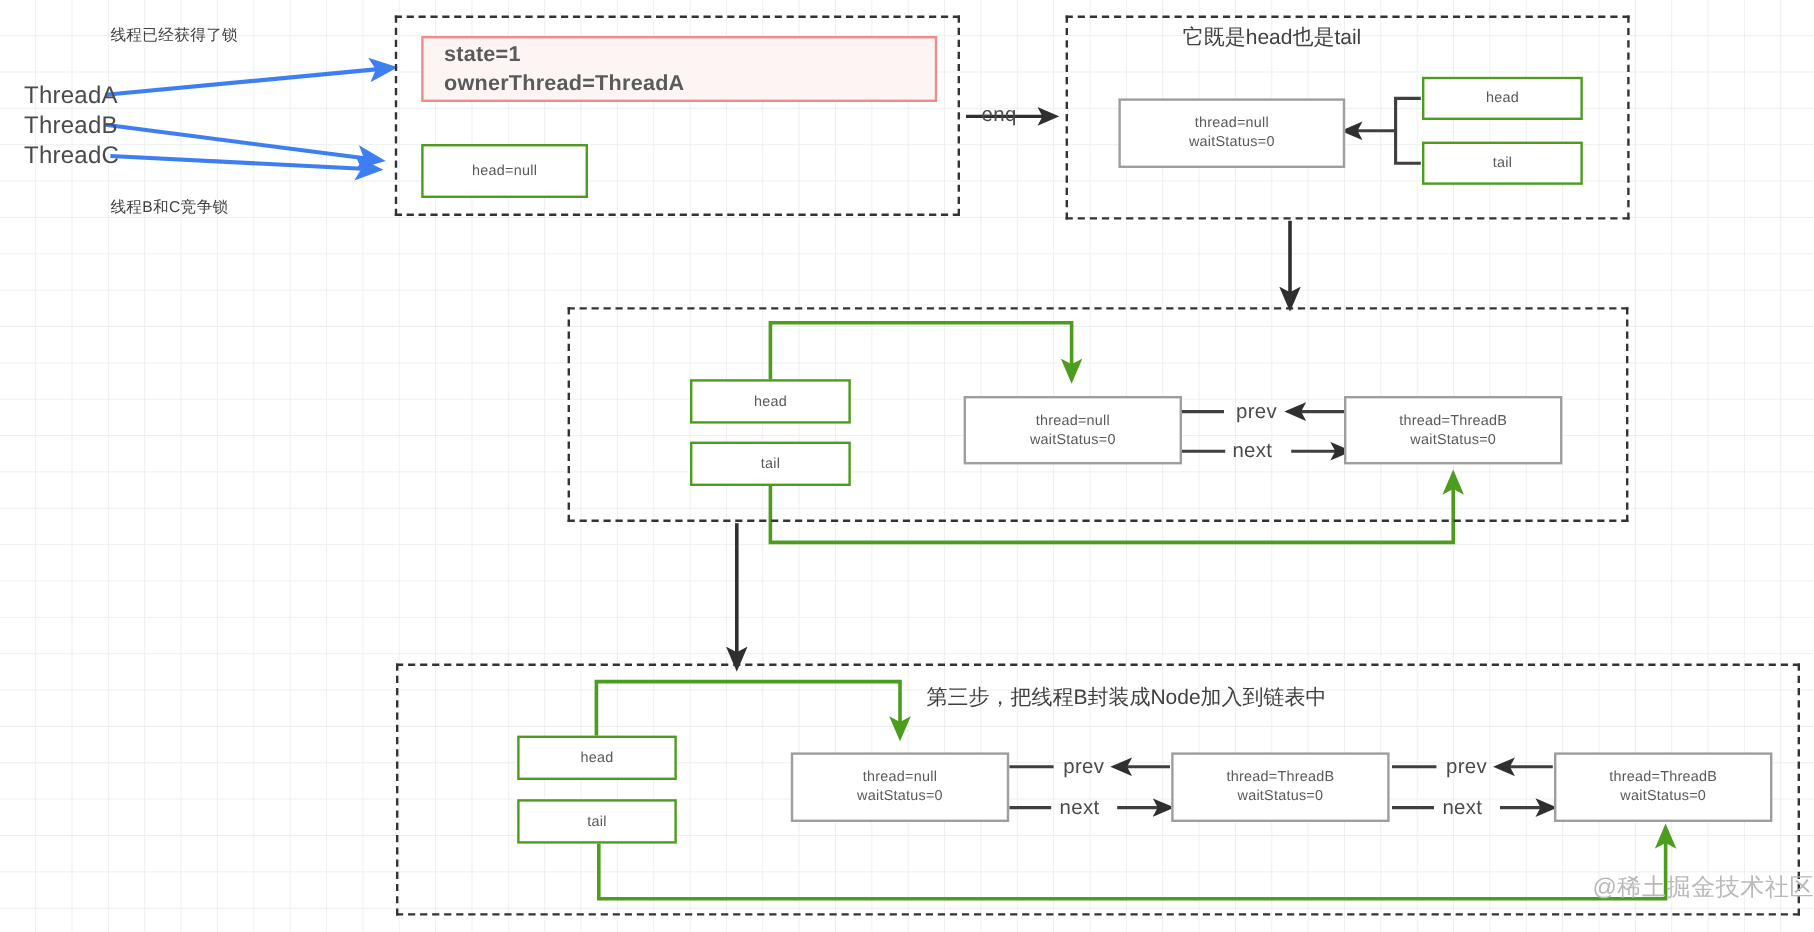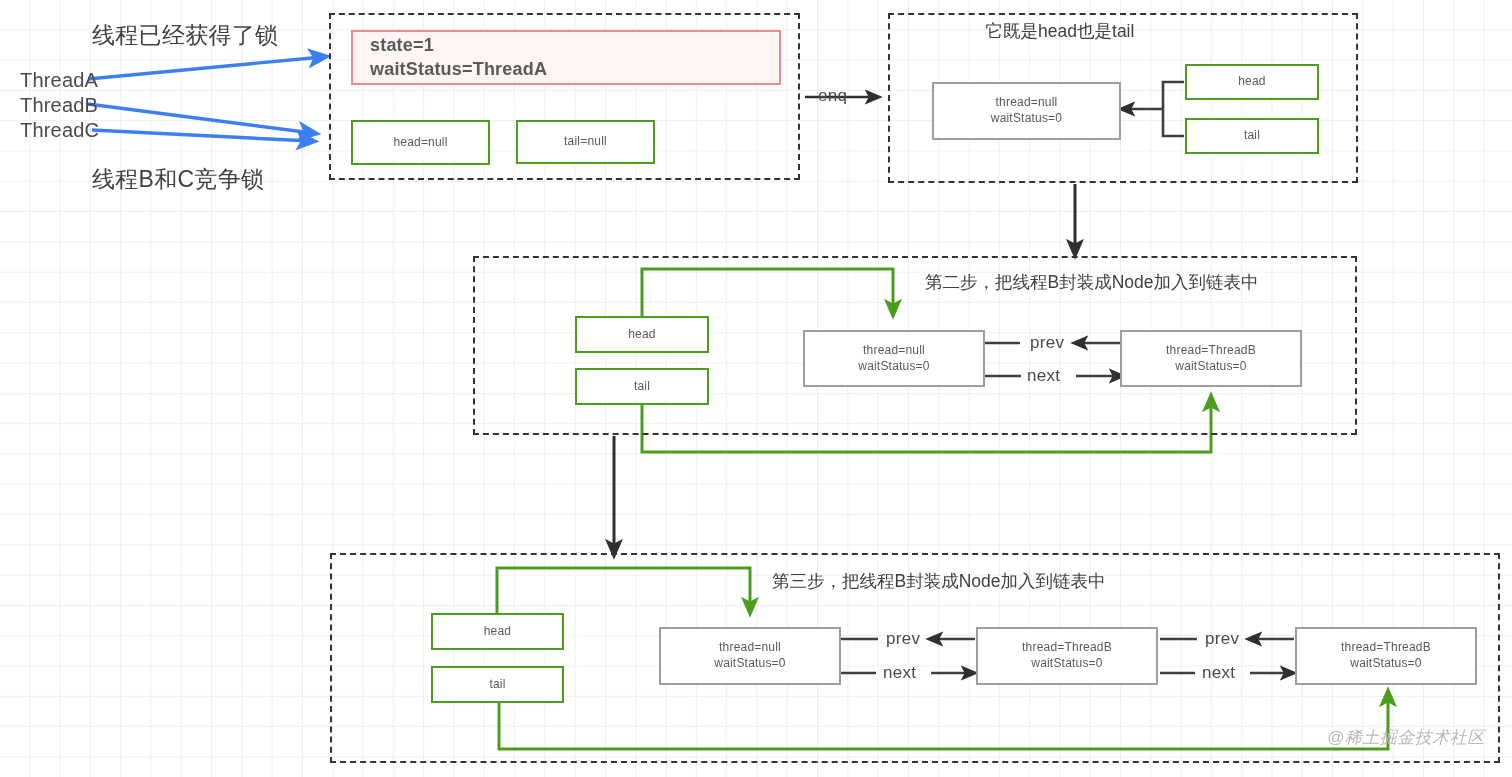--- a/index.html
+++ b/index.html
@@ -57,44 +57,43 @@
     border: 2.5px dashed #333333;
     background: transparent;
   }
   .label {
     position: absolute;
     color: #4d4d4d;
     font-size: 17px;
     white-space: nowrap;
     letter-spacing: 0.3px;
   }
-  .label.cn { font-size: 23px; color: #3f3f3f; }
+  .label.cn { font-size: 13px; color: #3f3f3f; }
   .label.edge { font-size: 17px; color: #4a4a4a; background: transparent; }
   .thread-name {
     position: absolute;
     font-size: 20px;
     color: #4a4a4a;
     letter-spacing: 0.2px;
     white-space: nowrap;
   }
   .step-title {
     position: absolute;
     font-size: 17.5px;
     color: #3f3f3f;
     white-space: nowrap;
     text-align: center;
     line-height: 1.45;
   }
   .watermark {
     position: absolute;
-    font-size: 17px;
+    font-size: 20px;
     color: #b9b9b9;
     white-space: nowrap;
     letter-spacing: 0.5px;
-    font-style: italic;
   }
 </style>
 </head>
 <body>
 
 <div id="canvas">
 
   <svg id="svglayer" viewBox="0 0 1512 777" width="1512" height="777">
     <defs>
       <marker id="ablue" markerWidth="7" markerHeight="7" refX="4.2" refY="3" orient="auto" markerUnits="strokeWidth">
@@ -172,30 +171,27 @@
   <div class="thread-name" style="left:20px; top:69px;">ThreadA</div>
   <div class="thread-name" style="left:20px; top:94px;text-align:center;">ThreadB</div>
   <div class="thread-name" style="left:20px; top:119px;">ThreadC</div>
 
   <div class="label cn" style="left:92px; top:164px;">线程B和C竞争锁</div>
 
   <div class="dashbox" style="left:329px; top:13px; width:471px; height:167px;"></div>
 
   <div class="node red left-align" style="left:351px; top:30px; width:430px; height:55px;font-weight:bold;">
     <span class="ln">state=1</span>
-    <span class="ln">waitStatus=ThreadA</span>
+    <span class="ln">ownerThread=ThreadA</span>
   </div>
 
   <div class="node green" style="left:351px; top:120px; width:139px; height:45px;">
     <span class="ln">head=null</span>
   </div>
 
-  <div class="node green" style="left:516px; top:120px; width:139px; height:44px;">
-    <span class="ln">tail=null</span>
-  </div>
 
   <div class="label edge" style="left:818px; top:86px;">enq</div>
 
   <div class="dashbox" style="left:888px; top:13px; width:470px; height:170px;"></div>
 
   <div class="step-title" style="left:915px; top:19px; width:290px;">
     <div>它既是head也是tail</div>
   </div>
 
   <div class="node gray" style="left:932px; top:82px; width:189px; height:58px;">
@@ -206,21 +202,20 @@
   <div class="node green" style="left:1185px; top:64px; width:134px; height:36px;">
     <span class="ln">head</span>
   </div>
 
   <div class="node green" style="left:1185px; top:118px; width:134px; height:36px;">
     <span class="ln">tail</span>
   </div>
 
   <div class="dashbox" style="left:473px; top:256px; width:884px; height:179px;"></div>
 
-  <div class="step-title" style="left:925px; top:270px;">第二步，把线程B封装成Node加入到链表中</div>
 
   <div class="node green" style="left:575px; top:316px; width:134px; height:37px;">
     <span class="ln">head</span>
   </div>
 
   <div class="node green" style="left:575px; top:368px; width:134px; height:37px;">
     <span class="ln">tail</span>
   </div>
 
   <div class="node gray" style="left:803px; top:330px; width:182px; height:57px;">

